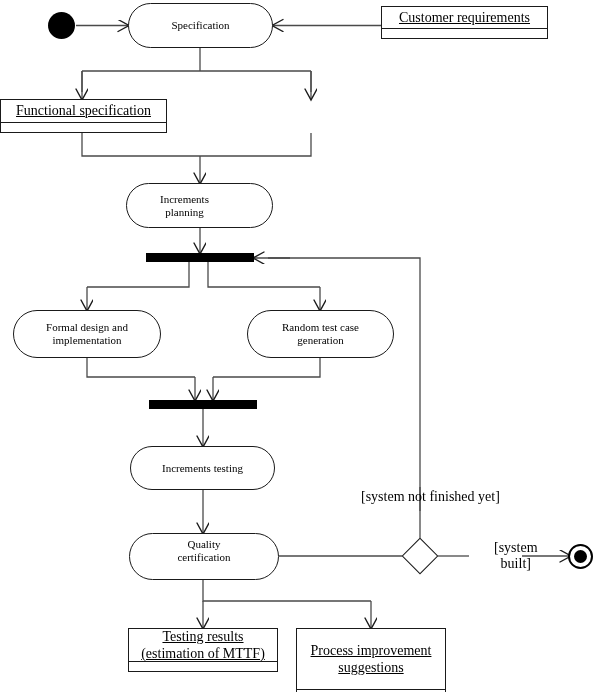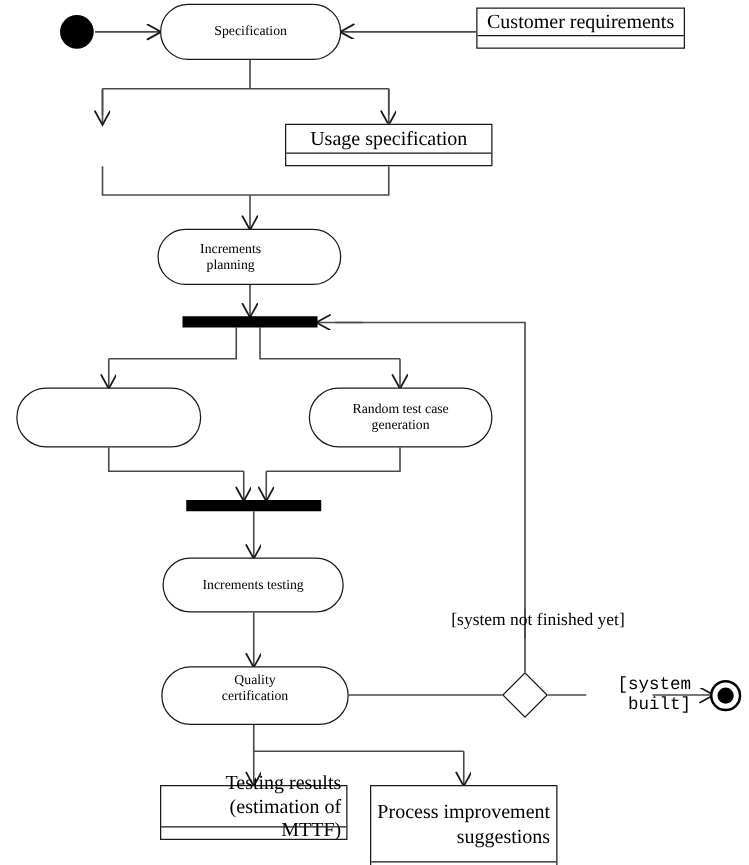--- a/index.html
+++ b/index.html
@@ -67,26 +67,27 @@
   }
   .artifact-text {
     position: absolute;
     left: 0;
     right: 0;
     top: 0;
     bottom: 9px;
     display: flex;
     align-items: center;
     justify-content: center;
-    text-align: right;
+    text-align: center;
     line-height: 1.2;
-    font-size: 16px;
+    font-size: 14px;
     white-space: pre-line;
     padding: 0 4px;
     box-sizing: border-box;
+    text-decoration: underline;
   }
   .bar-shape {
     position: absolute;
     background: #000000;
   }
   .init-node {
     position: absolute;
     border-radius: 50%;
     background: #000000;
   }
@@ -170,51 +171,53 @@
   <div class="init-node" style="left:48px; top:12px; width:27px; height:27px;"></div>
 
   <div class="activity-shape" style="left:128px; top:3px; width:145px; height:45px;"></div>
   <div class="node-label" style="left:128px; top:3px; width:145px; height:45px;">Specification</div>
 
   <div class="artifact-shape" style="left:381px; top:6px; width:167px; height:33px;">
     <div class="artifact-text">Customer requirements</div>
     <div class="artifact-divider"></div>
   </div>
 
-
-  <div class="artifact-shape" style="left:228px; top:99px; width:166px; height:34px;">
-    <div class="artifact-text">Usage specification</div>
-    <div class="artifact-divider"></div>
-  </div>
+  <div class="artifact-shape" style="left:0px; top:99px; width:167px; height:34px;">
+    <div class="artifact-text">Functional specification</div>
+    <div class="artifact-divider"></div>
+  </div>
+
 
   <div class="activity-shape" style="left:126px; top:183px; width:147px; height:45px;"></div>
   <div class="node-label" style="left:111px; top:183px; width:147px; height:45px;">Increments
 planning</div>
 
   <div class="bar-shape" style="left:146px; top:253px; width:108px; height:9px;"></div>
 
   <div class="activity-shape" style="left:13px; top:310px; width:148px; height:48px;"></div>
+  <div class="node-label" style="left:13px; top:310px; width:148px; height:48px;">Formal design and
+implementation</div>
 
   <div class="activity-shape" style="left:247px; top:310px; width:147px; height:48px;"></div>
   <div class="node-label" style="left:247px; top:310px; width:147px; height:48px;">Random test case
 generation</div>
 
   <div class="bar-shape" style="left:149px; top:400px; width:108px; height:9px;"></div>
 
   <div class="activity-shape" style="left:130px; top:446px; width:145px; height:44px;"></div>
   <div class="node-label" style="left:130px; top:446px; width:145px; height:44px;">Increments testing</div>
 
   <div class="activity-shape" style="left:129px; top:533px; width:150px; height:47px;"></div>
   <div class="node-label" style="left:129px; top:533px; width:150px; height:36px;">Quality
 certification</div>
 
   <div class="decision-shape" style="left:407px; top:543px; width:26px; height:26px;"></div>
 
   <div class="guard-label" style="left:338px; top:489px;">[system not finished yet]</div>
-  <div class="guard-label" style="left:471px; top:540px; text-align:right;font-family:Liberation Mono, monospace;">[system
+  <div class="guard-label" style="left:471px; top:540px; text-align:center;">[system
 built]</div>
 
   <div class="final-node-outer" style="left:568px; top:544px; width:25px; height:25px;">
     <div class="final-node-inner" style="left:4px; top:4px; width:13px; height:13px;"></div>
   </div>
 
   <div class="artifact-shape" style="left:128px; top:628px; width:150px; height:44px;">
     <div class="artifact-text">Testing results
 (estimation of MTTF)</div>
     <div class="artifact-divider"></div>

